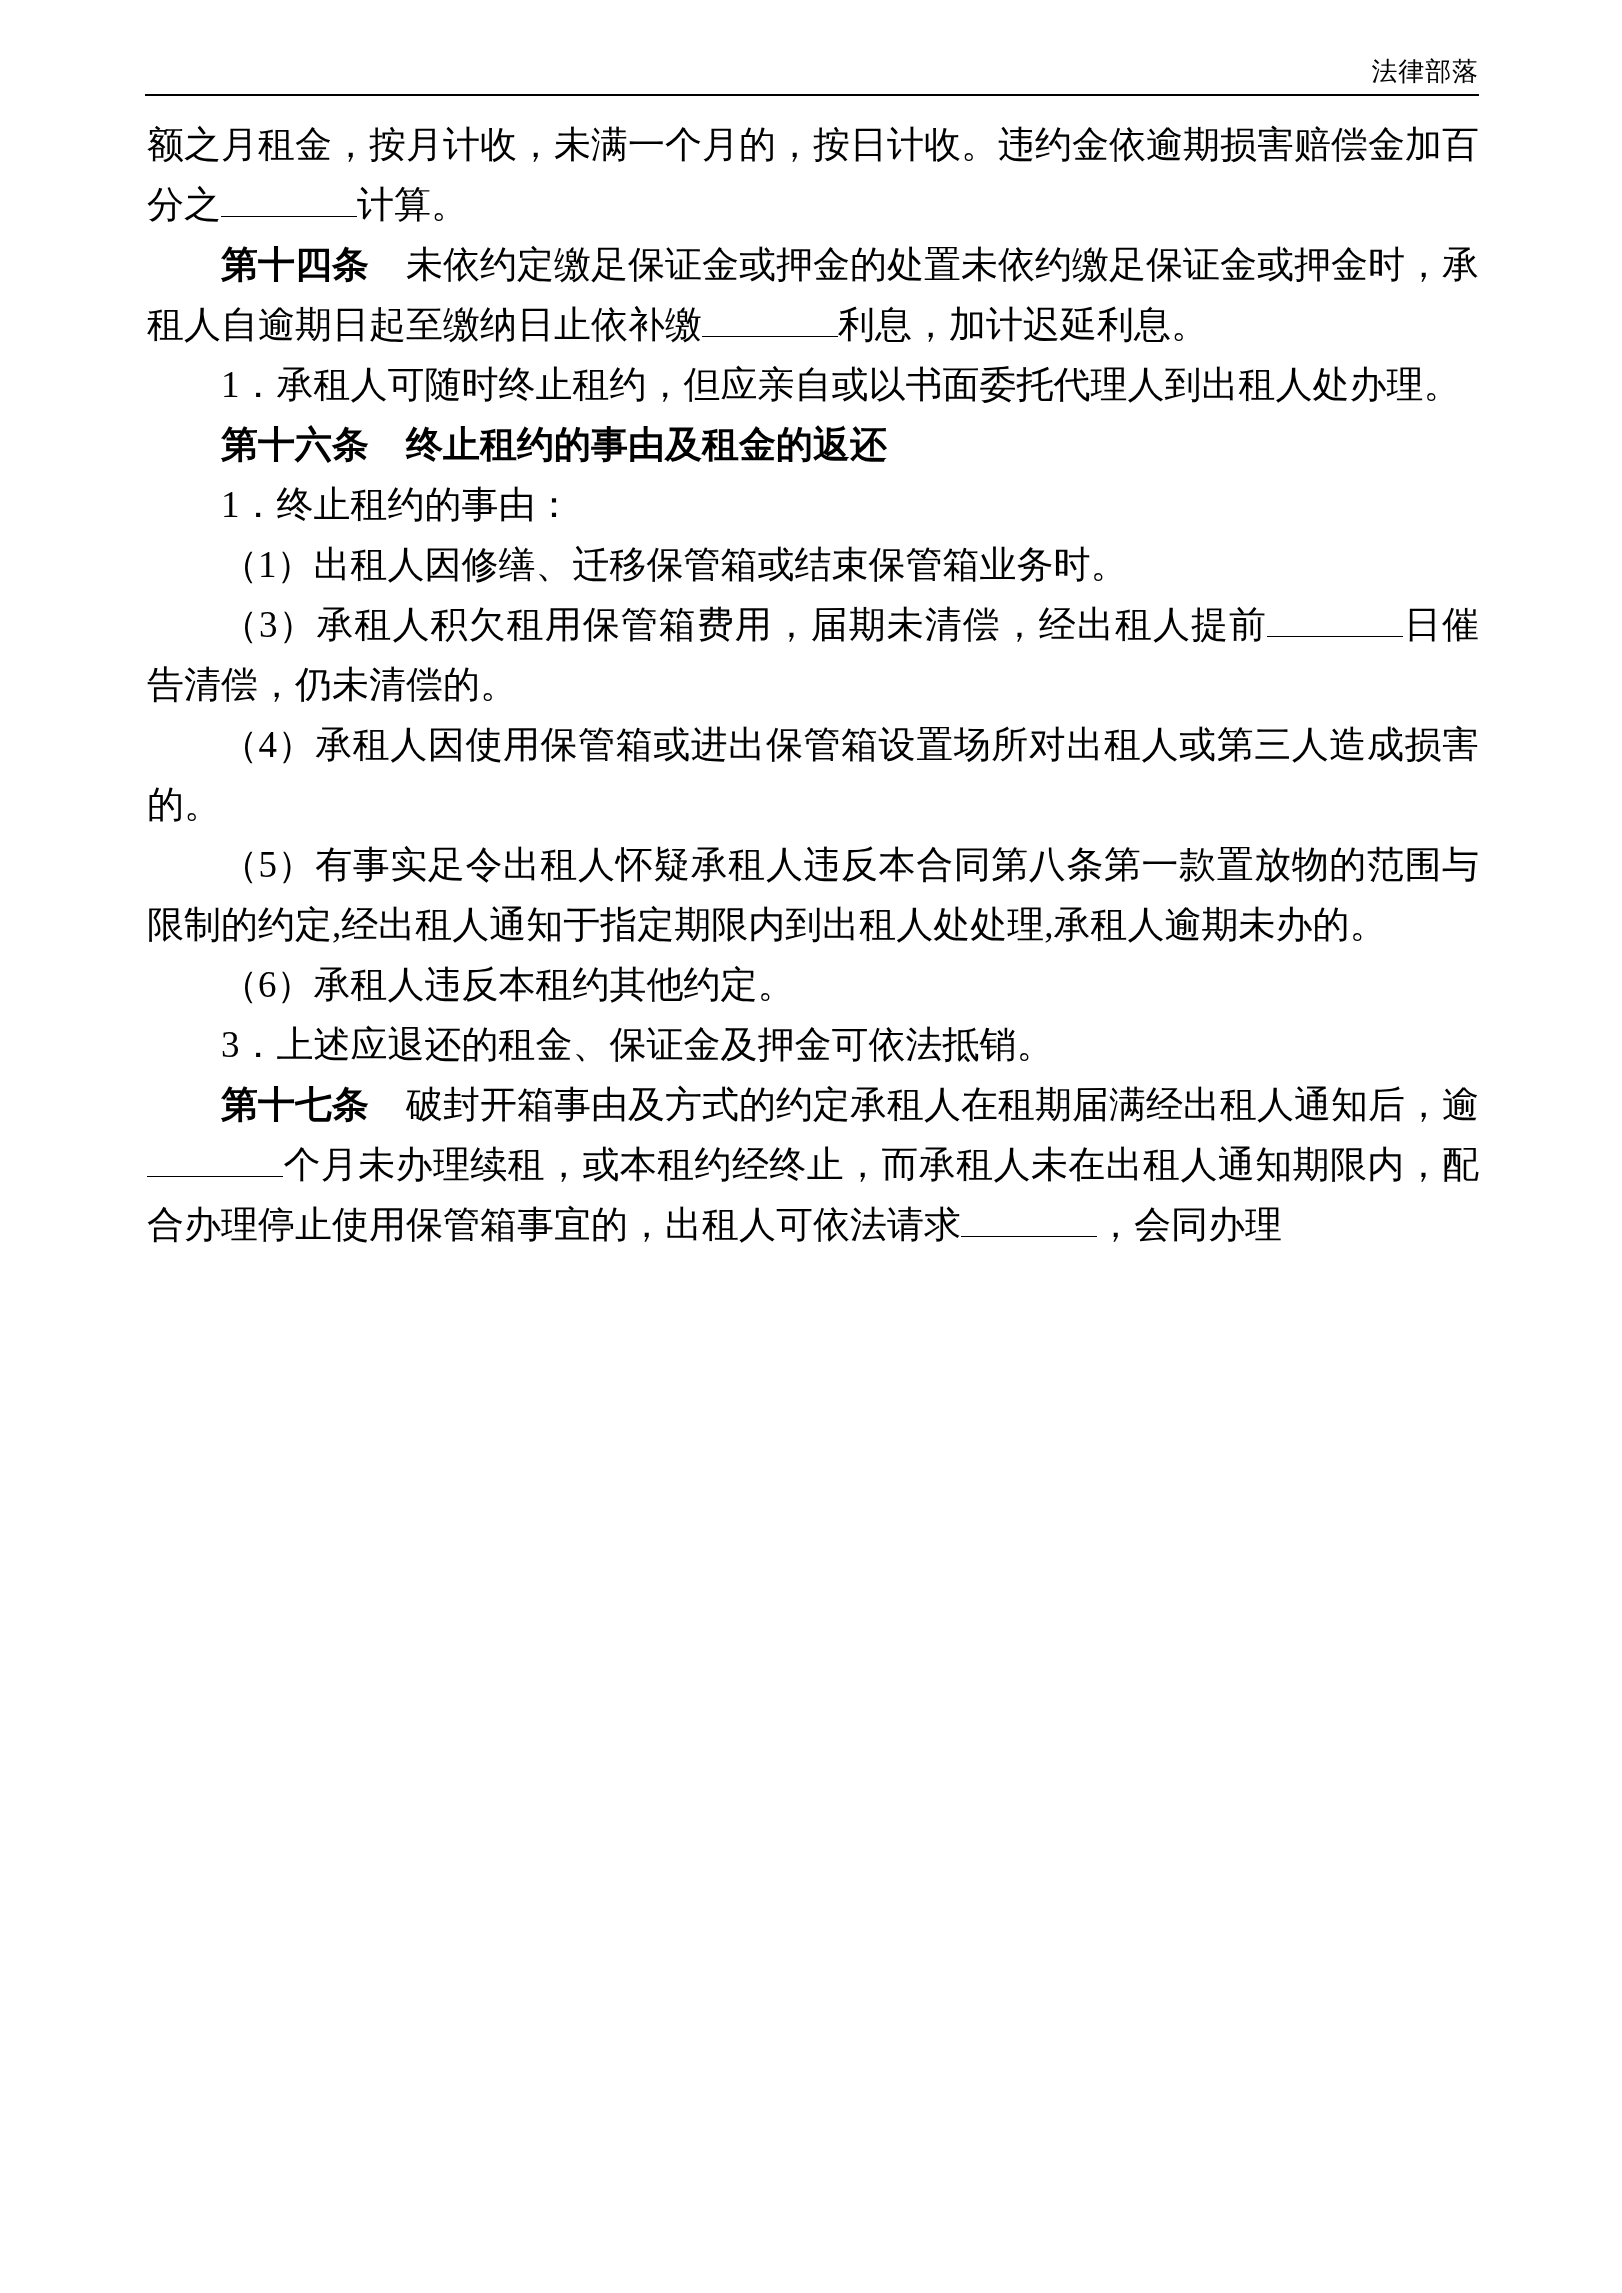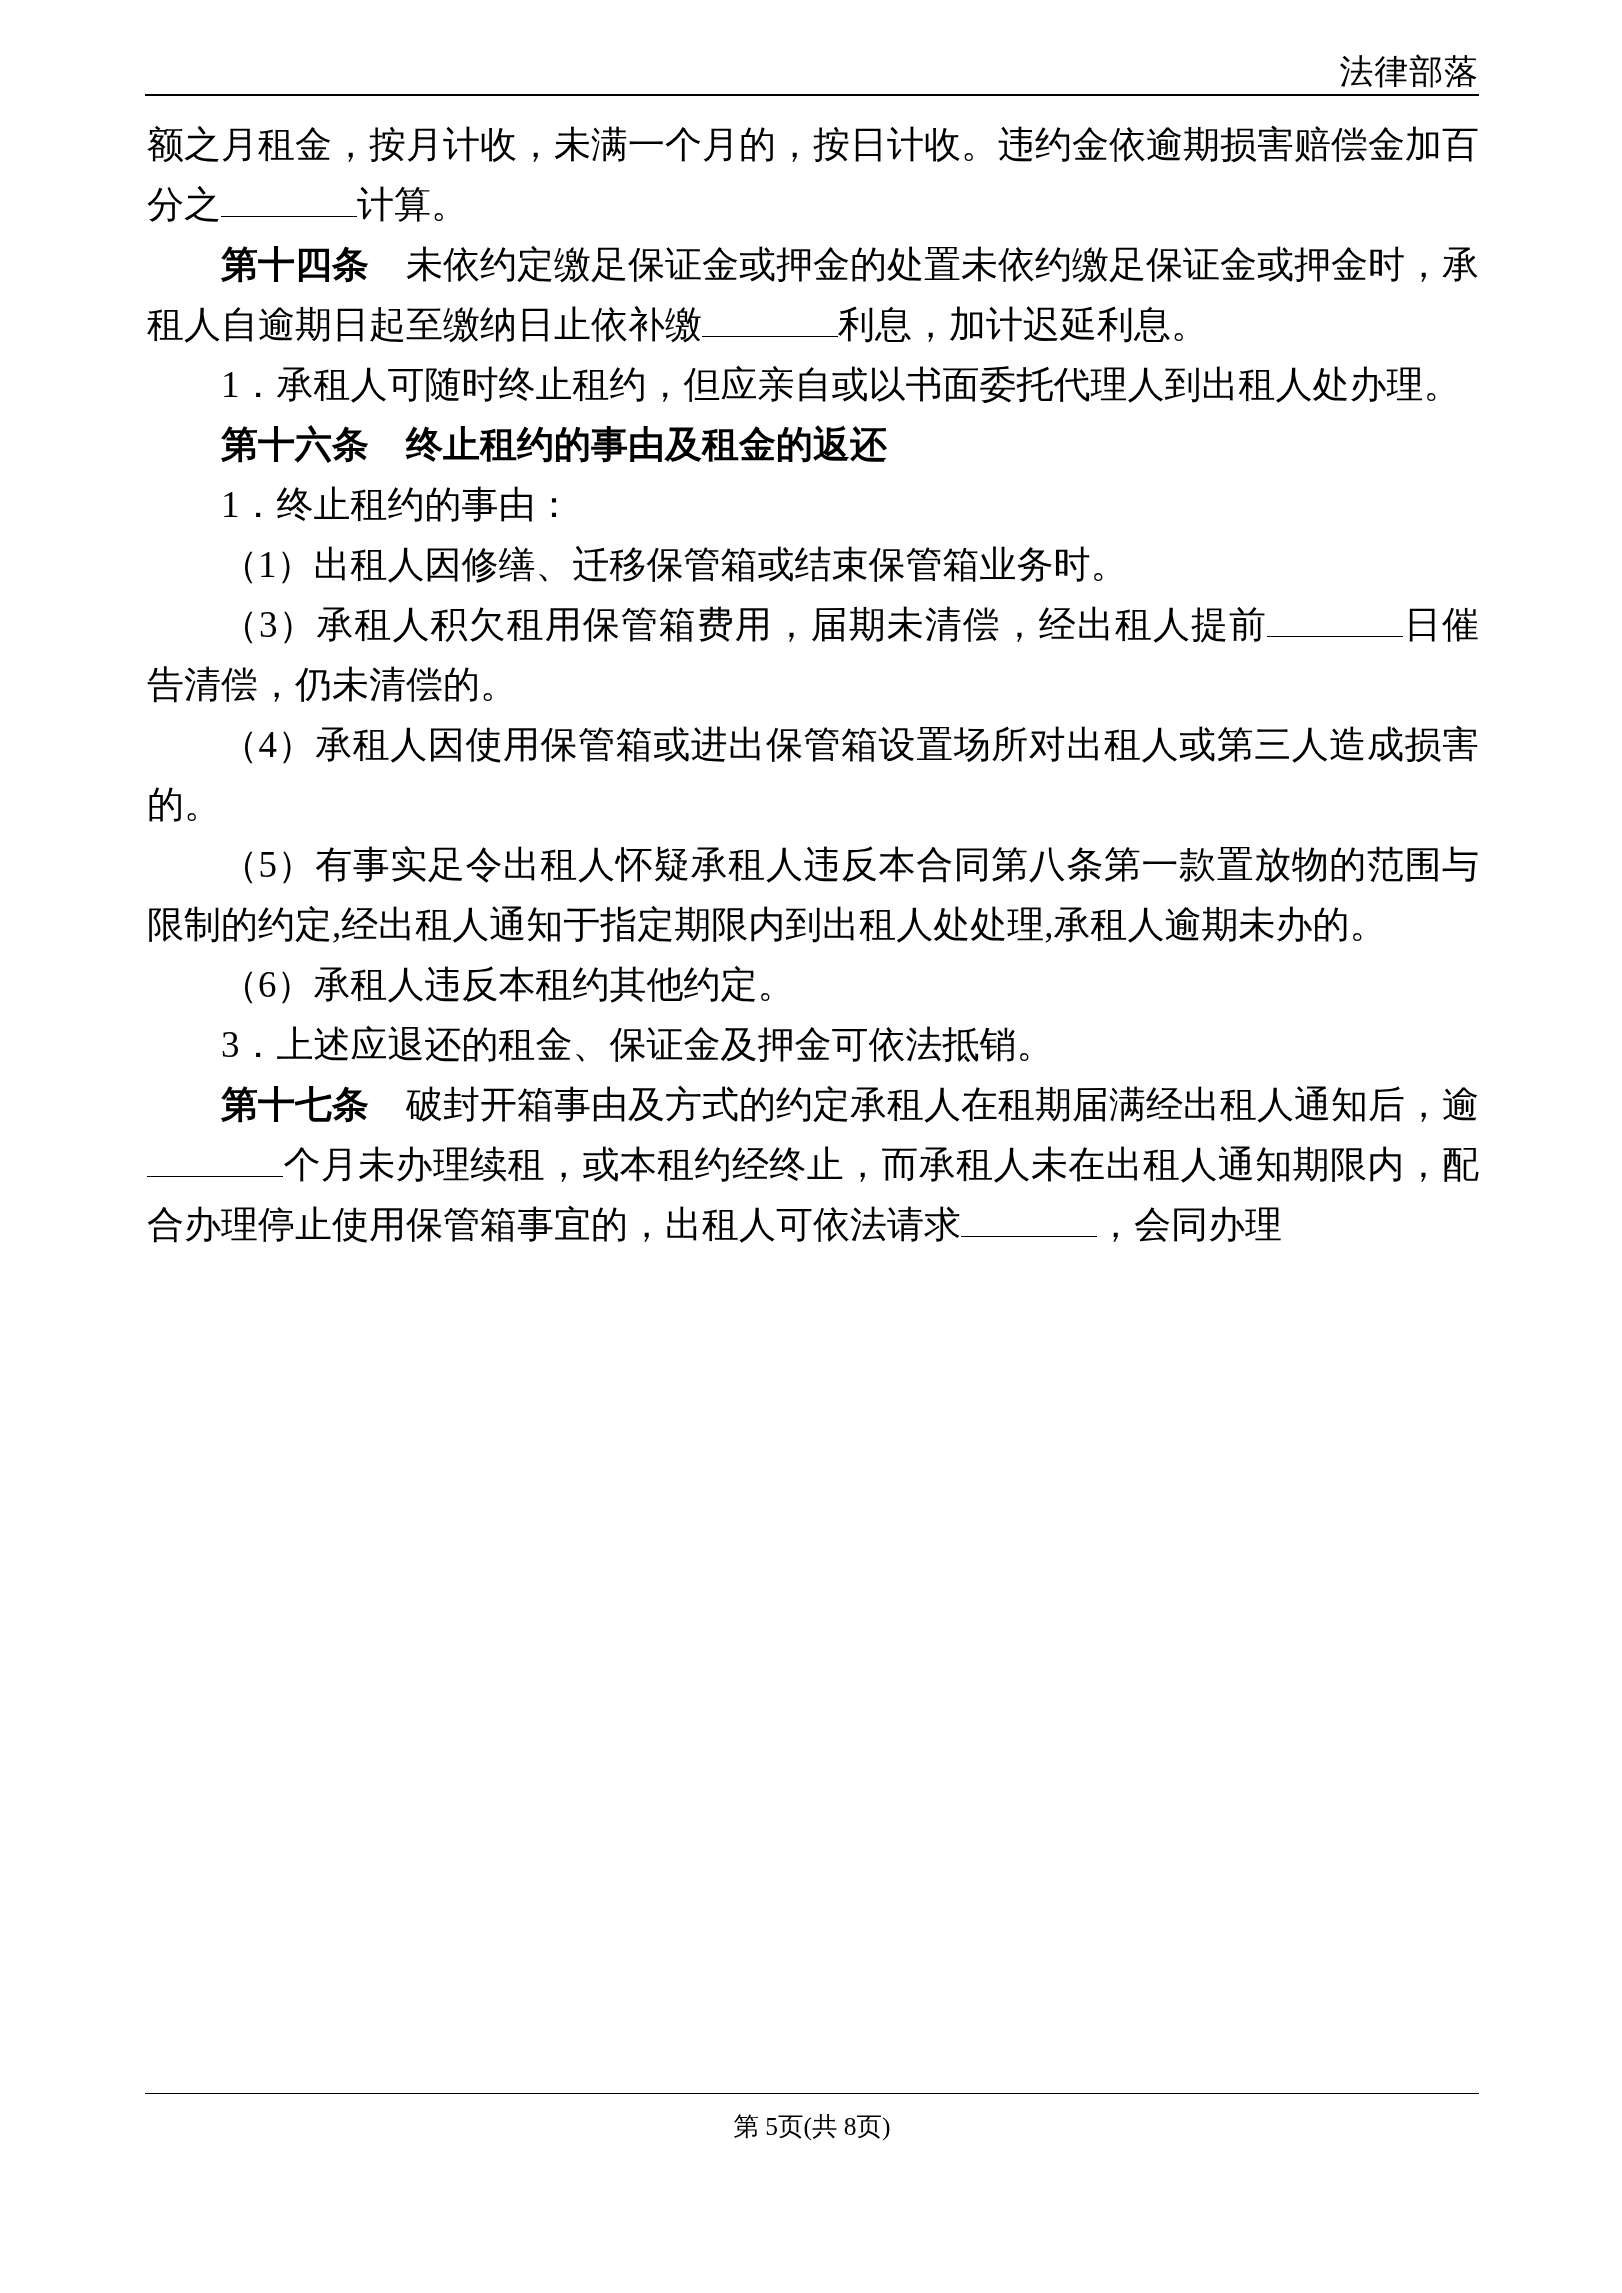--- a/index.html
+++ b/index.html
@@ -15,21 +15,21 @@
     overflow: hidden;
   }
   .header {
     position: absolute;
     top: 0;
     left: 145px;
     right: 144px;
   }
   .brand {
     text-align: right;
-    font-size: 34px;
+    font-size: 26px;
     line-height: 31px;
     padding-top: 56px;
     padding-bottom: 7.3px;
     letter-spacing: 0.9px;
   }
   .header-rule {
     border-bottom: 2.7px solid #000;
     height: 0;
   }
   .content {
@@ -85,19 +85,15 @@
       <p class="para indent"><span class="seg-normal">1．终止租约的事由：</span></p>
       <p class="para indent"><span class="seg-normal">（1）出租人因修缮、迁移保管箱或结束保管箱业务时。</span></p>
       <p class="para indent"><span class="seg-normal">（3）承租人积欠租用保管箱费用，届期未清偿，经出租人提前</span><span class="seg-blank"></span><span class="seg-normal">日催告清偿，仍未清偿的。</span></p>
       <p class="para indent"><span class="seg-normal">（4）承租人因使用保管箱或进出保管箱设置场所对出租人或第三人造成损害的。</span></p>
       <p class="para indent"><span class="seg-normal">（5）有事实足令出租人怀疑承租人违反本合同第八条第一款置放物的范围与限制的约定,经出租人通知于指定期限内到出租人处处理,承租人逾期未办的。</span></p>
       <p class="para indent"><span class="seg-normal">（6）承租人违反本租约其他约定。</span></p>
       <p class="para indent"><span class="seg-normal">3．上述应退还的租金、保证金及押金可依法抵销。</span></p>
       <p class="para indent"><span class="seg-bold">第十七条</span><span class="seg-normal">　破封开箱事由及方式的约定承租人在租期届满经出租人通知后，逾</span><span class="seg-blank"></span><span class="seg-normal">个月未办理续租，或本租约经终止，而承租人未在出租人通知期限内，配合办理停止使用保管箱事宜的，出租人可依法请求</span><span class="seg-blank"></span><span class="seg-normal">，会同办理</span></p>
     </div>
 
-  <div class="footer">
-    <div class="footer-rule"></div>
-    <div class="page-number">第 5页(共 8页)</div>
-  </div>
 
 </div>
 
 
 </body></html>

